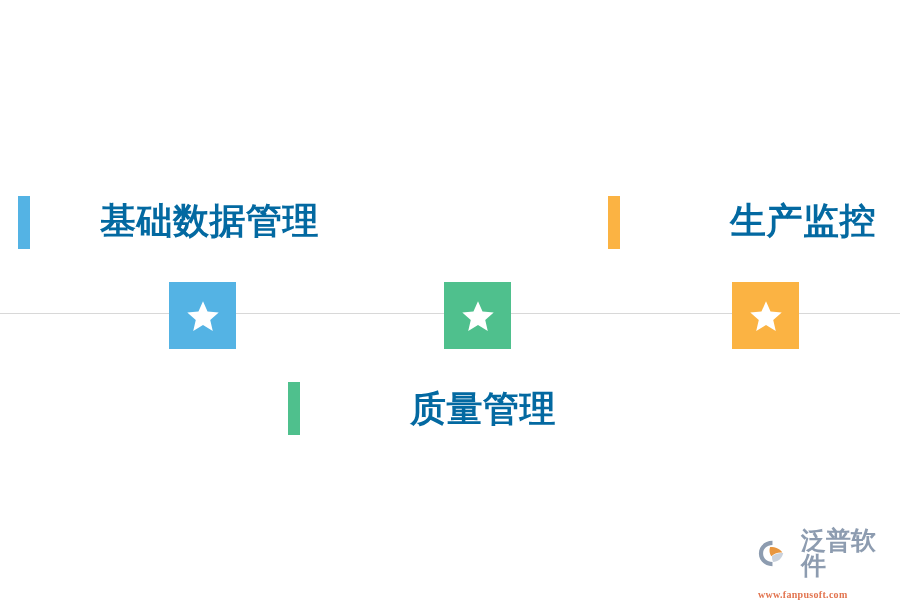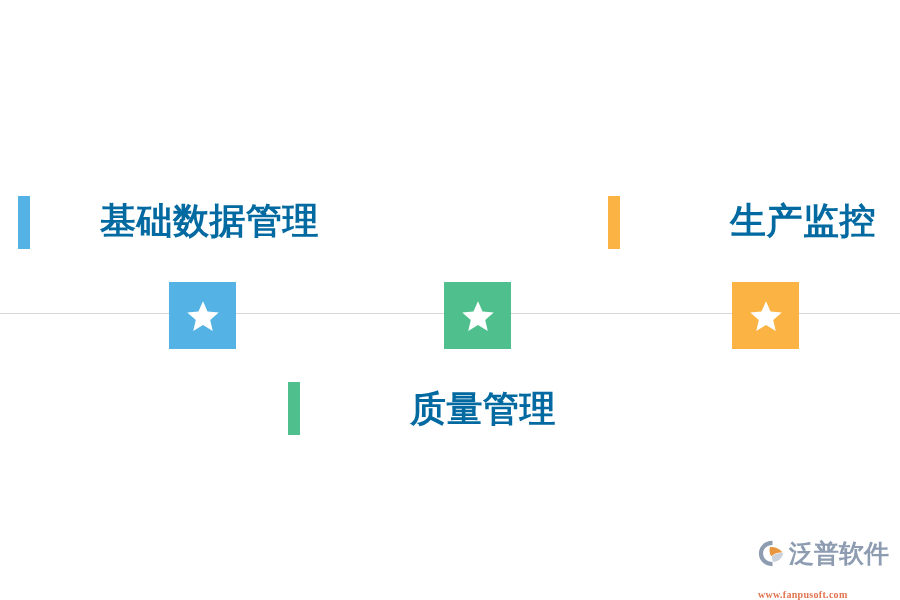--- a/index.html
+++ b/index.html
@@ -89,21 +89,21 @@
     width: 30px;
     height: 30px;
     flex: 0 0 30px;
   }
   .watermark-name {
     font-family: "DejaVu Sans", sans-serif;
     font-size: 25px;
     font-weight: bold;
     color: #8d9cb0;
     line-height: 1;
-    margin-left: 2px;
+    margin-left: 14px;
     letter-spacing: 0px;
   }
   .watermark-url {
     font-family: "Liberation Serif", "DejaVu Serif", serif;
     font-size: 10px;
     font-weight: bold;
     color: #e2744f;
     line-height: 1;
     margin-top: 19px;
     margin-left: 1px;

